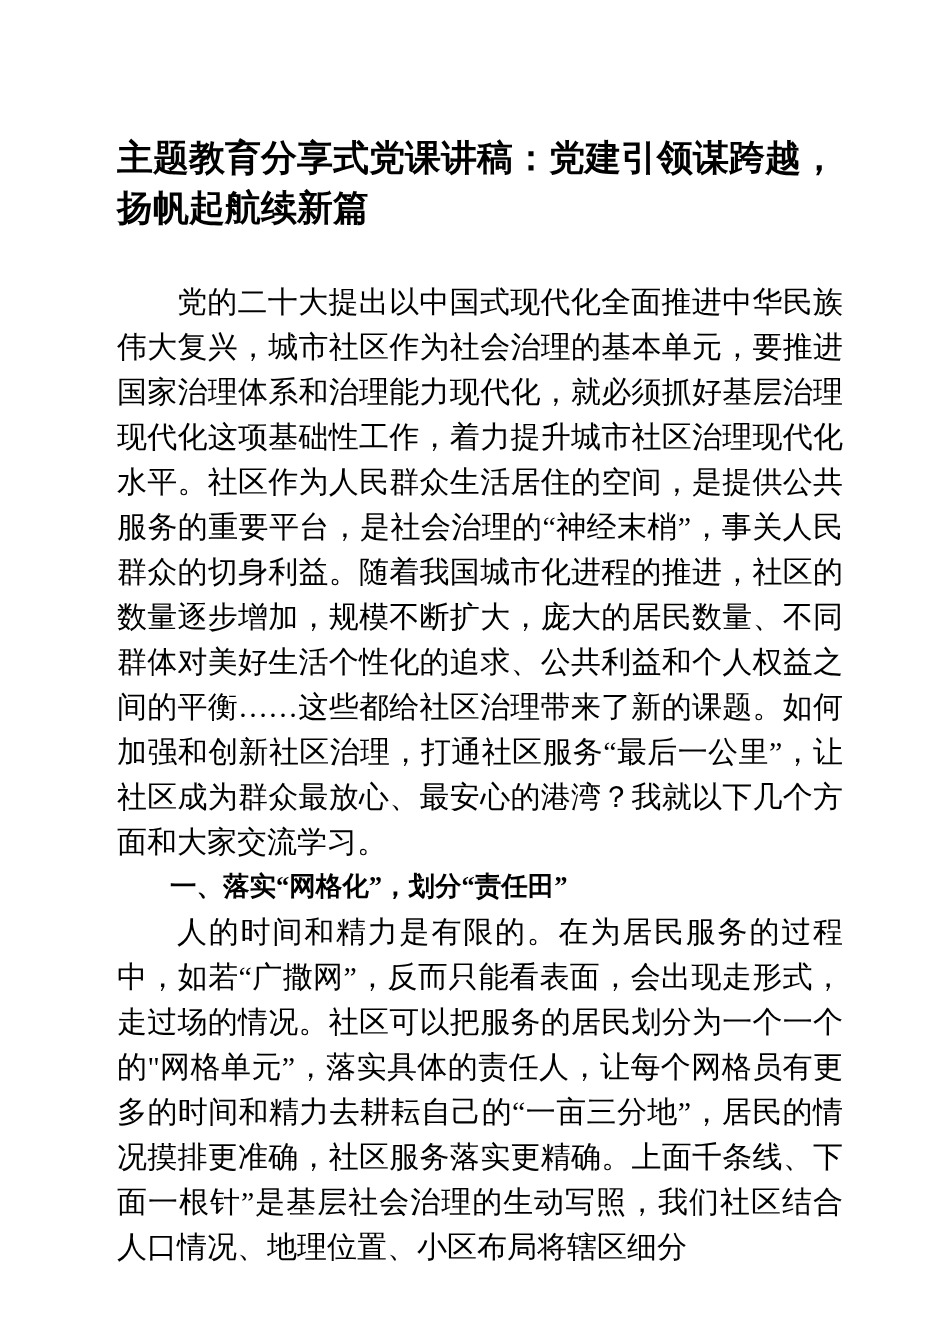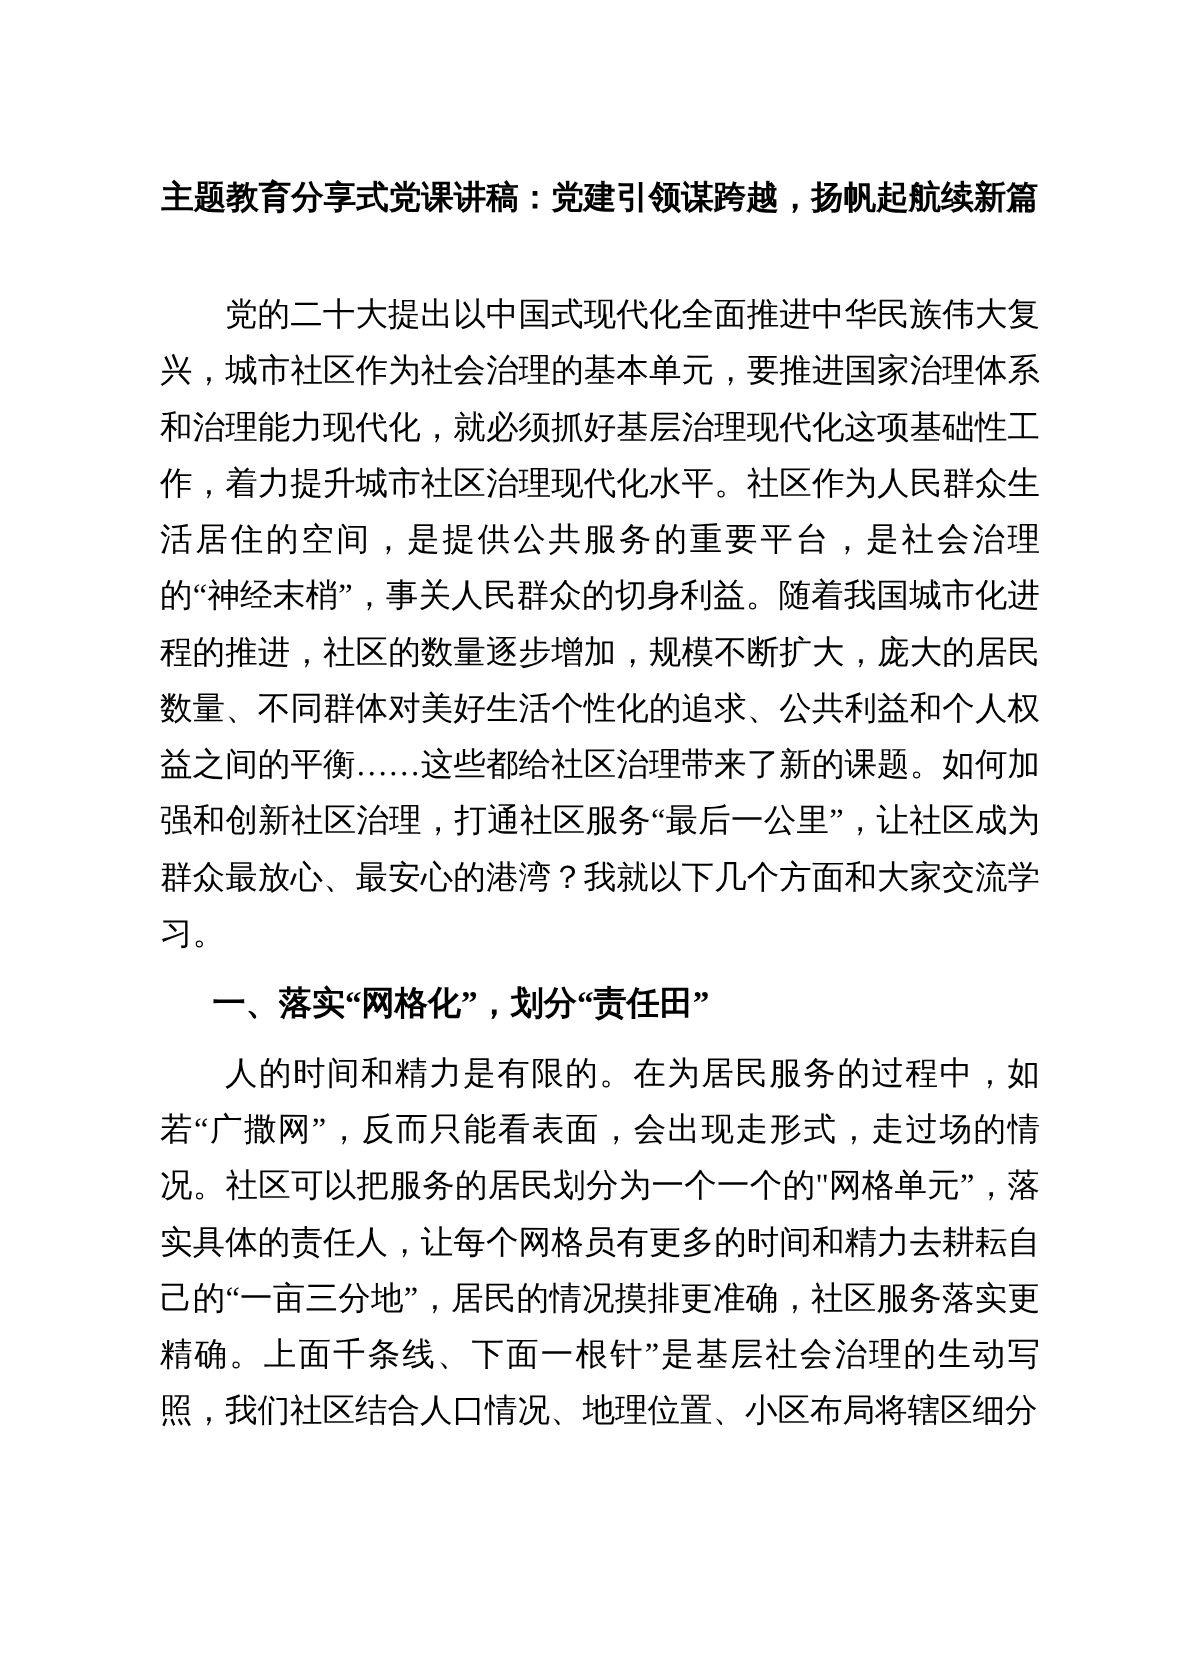--- a/index.html
+++ b/index.html
@@ -18,34 +18,33 @@
   }
   .content {
     position: absolute;
     left: 117px;
     top: 133px;
     width: 726px;
   }
   .doc-title {
     font-family: Liberation Serif, serif;
     font-weight: bold;
-    font-size: 26px;
+    font-size: 36px;
     line-height: 50px;
-    text-align: center;
     letter-spacing: 0;
     margin: 0 0 46px 0;
     word-break: break-all;
   }
   .para {
     font-family: "Liberation Serif", serif;
-    font-size: 26px;
+    font-size: 30px;
     line-height: 45px;
     text-align: justify;
     text-indent: 2em;
-    margin: 11px;
+    margin: 0;
     word-break: break-all;
     text-justify: inter-character;
   }
   .section-heading {
     font-family: Liberation Serif, serif;
     font-weight: bold;
     font-size: 26.5px;
     line-height: 45px;
     text-indent: 2em;
     margin: 0;

